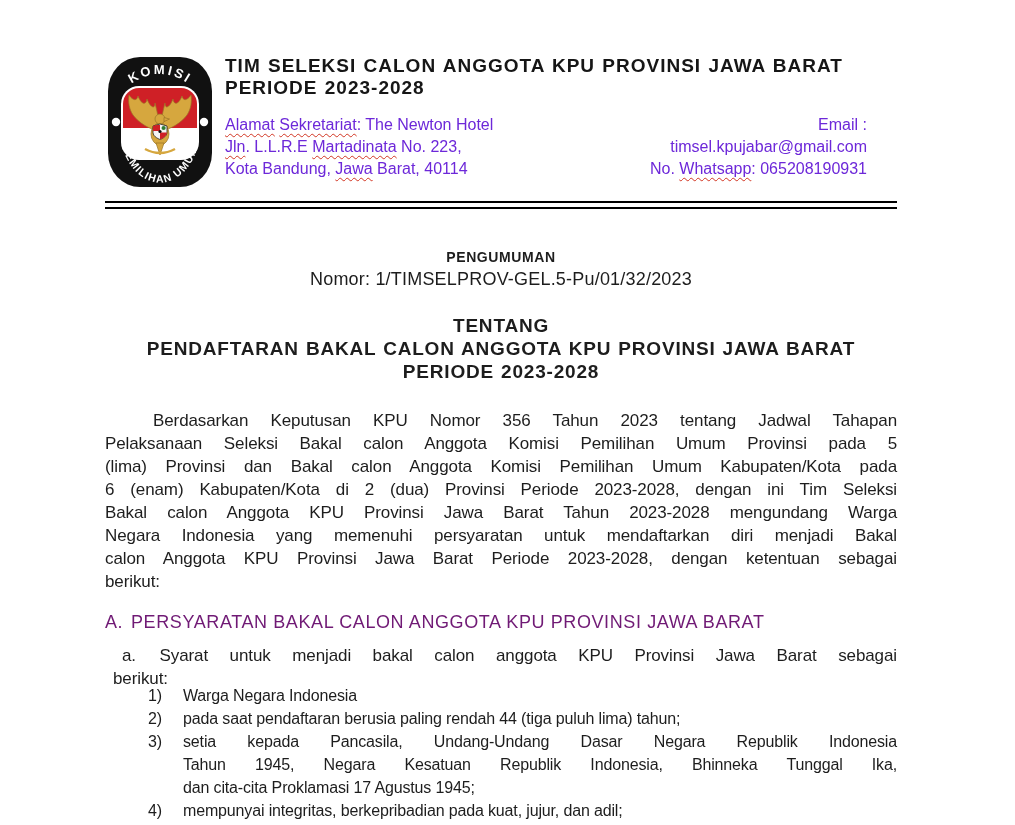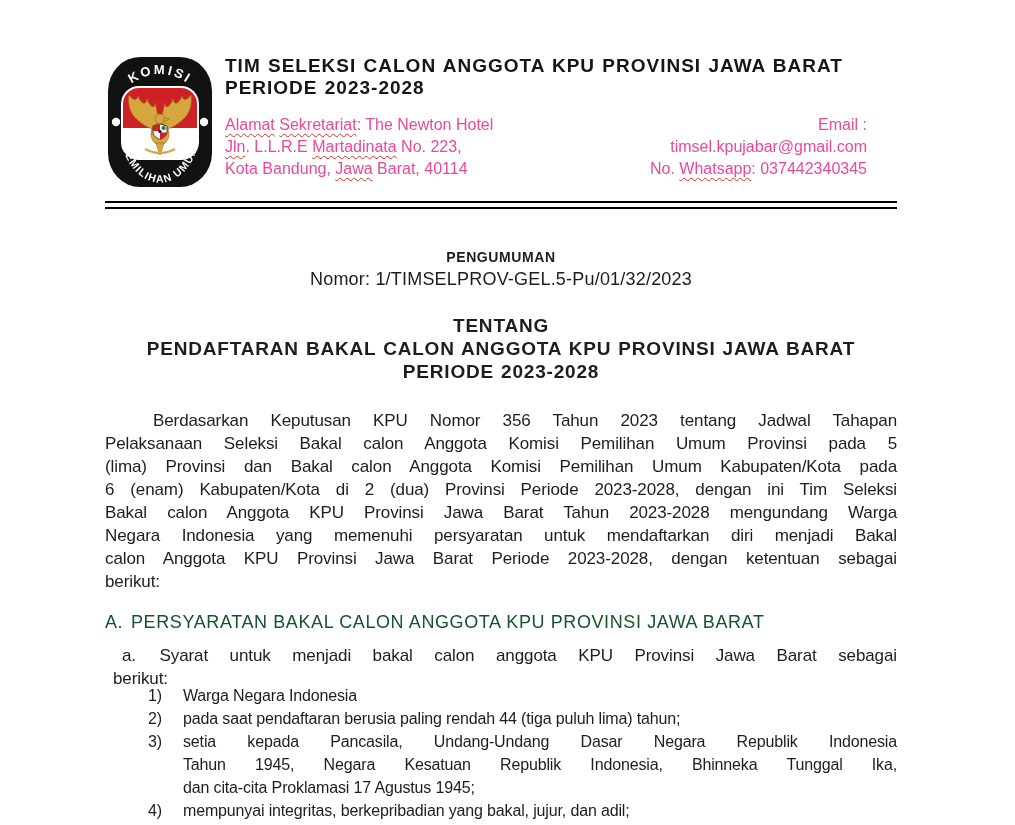--- a/index.html
+++ b/index.html
@@ -7,21 +7,21 @@
         font-family:"Liberation Sans","DejaVu Sans",sans-serif;color:#1d1d1d;}
   .doc{position:absolute;left:105px;top:0;width:792px;height:825px;}
 
   
   .letterhead{position:absolute;top:55px;left:0;width:792px;display:flex;}
   .logo-box{flex:0 0 110px;width:110px;height:134px;}
   .lh-right{flex:1;margin-left:10px;}
   .lh-title{padding-right:34px;font-weight:bold;font-size:19px;
             line-height:22px;letter-spacing:1px;word-spacing:1px;color:#161616;white-space:nowrap;}
   .lh-contacts{display:flex;justify-content:space-between;margin-top:15px;padding-right:30px;
-               font-size:16px;line-height:22px;color:#ec4899;}
+               font-size:16px;line-height:22px;color:#6d28d9;}
   .addr{text-align:left;white-space:nowrap;}
   .mail{text-align:right;white-space:nowrap;}
   .sq{text-decoration-line:underline;text-decoration-style:wavy;
       text-decoration-color:#d23522;text-decoration-thickness:1px;text-underline-offset:3px;}
 
   
   .divider{position:absolute;top:201px;left:0;width:792px;height:4px;
            border-top:2px solid #000;border-bottom:2.5px solid #000;}
 
   
@@ -31,21 +31,21 @@
   .subject{position:absolute;top:314px;left:0;width:792px;text-align:center;line-height:23px;}
   .subject div{font-size:19px;font-weight:bold;letter-spacing:.8px;word-spacing:1px;white-space:nowrap;}
 
   
   .opening{position:absolute;top:409px;left:0;width:792px;font-size:17px;line-height:23px;letter-spacing:-.1px;}
   .jl{text-align:justify;text-align-last:justify;}
   .indent1{padding-left:48px;}
   .plain{text-align:left;}
 
   .sec-head{position:absolute;top:610px;left:0;width:792px;font-size:18px;line-height:24px;
-            letter-spacing:.6px;white-space:nowrap;color:#14532d;}
+            letter-spacing:.6px;white-space:nowrap;color:#701a75;}
   .sec-marker{display:inline-block;width:26px;}
 
   .sub-a{position:absolute;top:644px;left:0;width:792px;font-size:17px;line-height:23px;letter-spacing:-.1px;}
   .sub-a .first{padding-left:17px;text-align:justify;text-align-last:justify;}
   .sub-a .first .amark{margin-right:2px;}
   .sub-a .cont{padding-left:8px;text-align:left;}
 
   .req-list{position:absolute;top:684px;left:0;width:792px;font-size:16px;line-height:23px;letter-spacing:-.15px;}
   .item{position:relative;padding-left:78px;}
   .item .num{position:absolute;left:43px;top:0;}
@@ -109,21 +109,21 @@
         </div>
         <div class="lh-contacts">
           <div class="addr">
             <div><span class="sq">Alamat</span><span> </span><span class="sq">Sekretariat</span><span>: The Newton Hotel</span></div>
             <div><span class="sq">Jln</span><span>. L.L.R.E </span><span class="sq">Martadinata</span><span> No. 223,</span></div>
             <div><span>Kota Bandung, </span><span class="sq">Jawa</span><span> Barat, 40114</span></div>
           </div>
           <div class="mail">
             <div>Email :</div>
             <div>timsel.kpujabar@gmail.com</div>
-            <div><span>No. </span><span class="sq">Whatsapp</span><span>: 037442340345</span></div>
+            <div><span>No. </span><span class="sq">Whatsapp</span><span>: 065208190931</span></div>
           </div>
         </div>
       </div>
     </div>
 
     <div class="divider"></div>
 
     <div class="ann">
       <div class="ann-title">PENGUMUMAN</div>
       <div class="ann-number">Nomor: 1/TIMSELPROV-GEL.5-Pu/01/32/2023</div>
@@ -165,18 +165,18 @@
         <div class="plain">pada saat pendaftaran berusia paling rendah 44 (tiga puluh lima) tahun;</div>
       </div>
       <div class="item">
         <span class="num">3)</span>
         <div class="jl">setia kepada Pancasila, Undang-Undang Dasar Negara Republik Indonesia</div>
         <div class="jl">Tahun 1945, Negara Kesatuan Republik Indonesia, Bhinneka Tunggal Ika,</div>
         <div class="plain">dan cita-cita Proklamasi 17 Agustus 1945;</div>
       </div>
       <div class="item">
         <span class="num">4)</span>
-        <div class="plain">mempunyai integritas, berkepribadian yang bakal, jujur, dan adil;</div>
+        <div class="plain">mempunyai integritas, berkepribadian pada kuat, jujur, dan adil;</div>
       </div>
     </div>
 
   </div>
 </div>
 
 </body></html>

